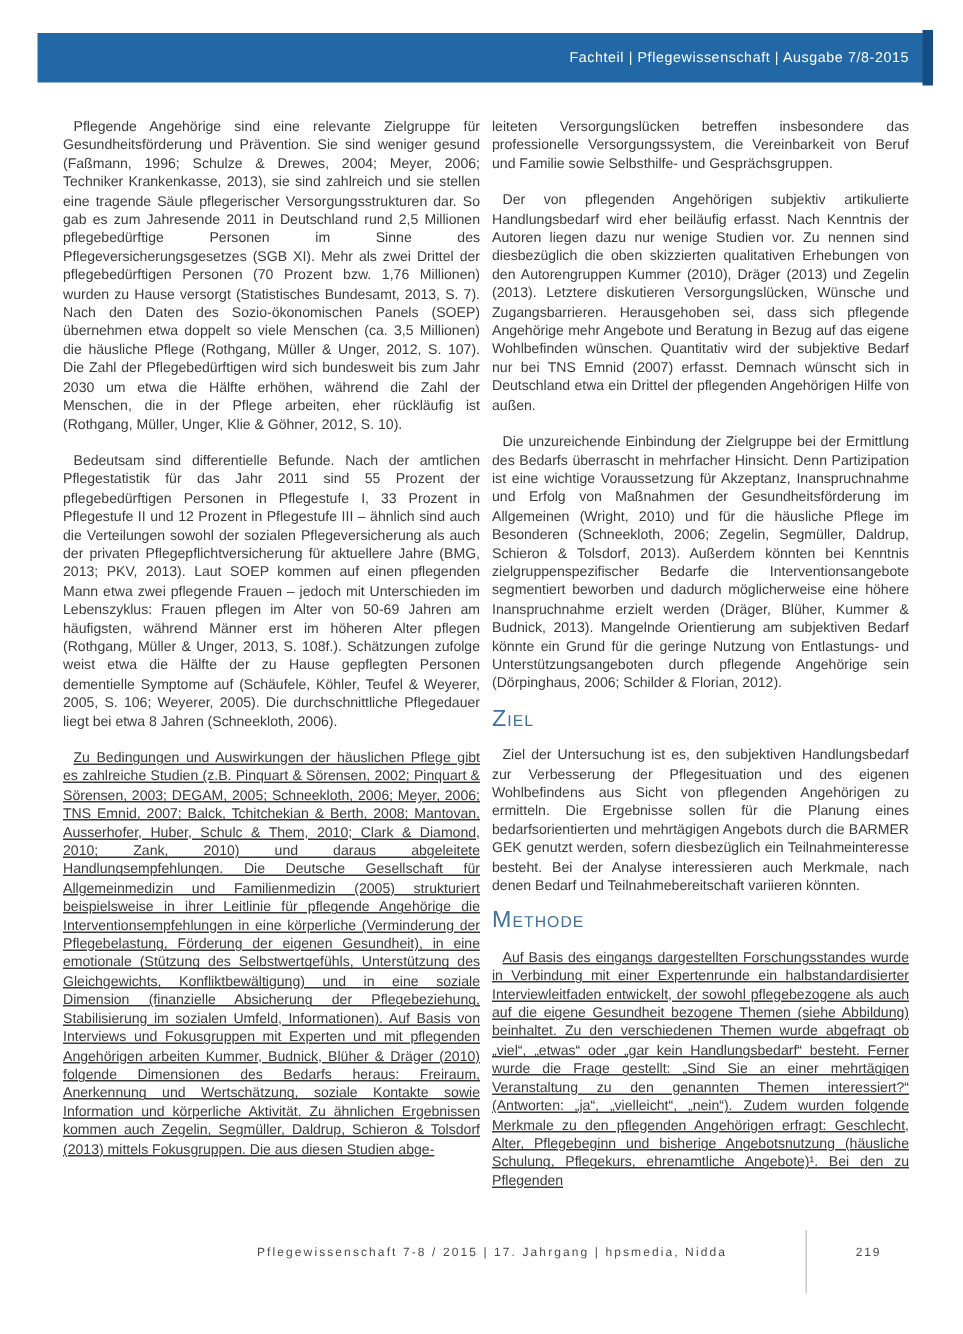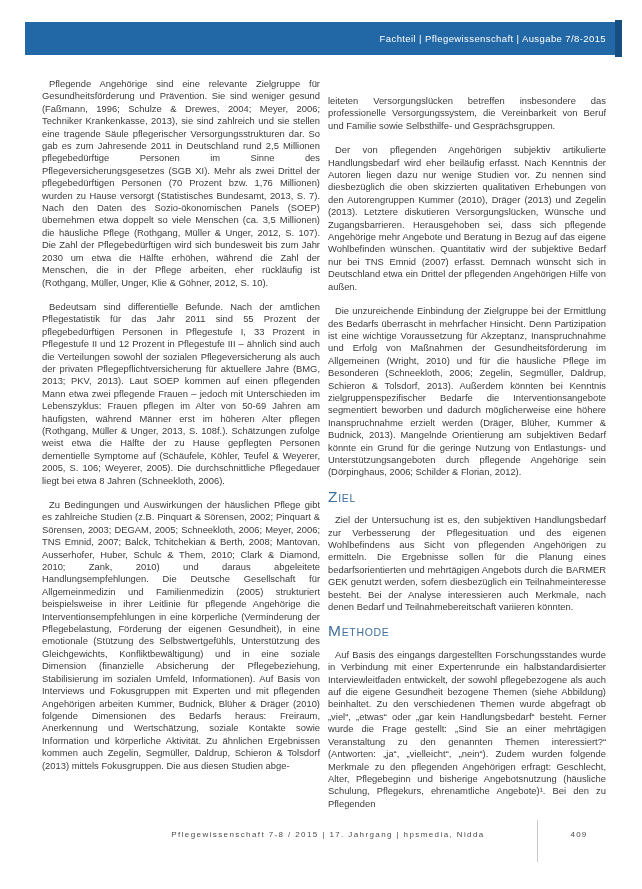--- a/index.html
+++ b/index.html
@@ -30,22 +30,22 @@
   
   .col {
     position: absolute; top: 78px; width: 278px;
     color: #3b3b3b; font-size: 9.4px; line-height: 12.4px;
     text-align: justify;
   }
   .col-left  { left: 42px; }
   .col-right { left: 328px; }
 
   .col p { margin: 0 0 12px 0; text-indent: 7px; }
-  .col p.no-indent { text-indent: 0; margin-top: 17px; }
-  .col p:last-child { margin-bottom: 0; }
+  .col p.no-indent { text-indent: 0; }
+  .col p:last-child { margin-bottom: 0; text-decoration: underline; }
 
   .section-heading {
     font-weight: 400;
     color: #3f6f9d;
     font-size: 10.5px;
     letter-spacing: 0.7px;
     text-transform: uppercase;
     margin: 0 0 10px 0;
   }
   .section-heading::first-letter { font-size: 15.5px; }
@@ -88,15 +88,15 @@
     <p>Der von pflegenden Angehörigen subjektiv artikulierte Handlungsbedarf wird eher beiläufig erfasst. Nach Kenntnis der Autoren liegen dazu nur wenige Studien vor. Zu nennen sind diesbezüglich die oben skizzierten qualitativen Erhebungen von den Autorengruppen Kummer (2010), Dräger (2013) und Zegelin (2013). Letztere diskutieren Versorgungslücken, Wünsche und Zugangsbarrieren. Herausgehoben sei, dass sich pflegende Angehörige mehr Angebote und Beratung in Bezug auf das eigene Wohlbefinden wünschen. Quantitativ wird der subjektive Bedarf nur bei TNS Emnid (2007) erfasst. Demnach wünscht sich in Deutschland etwa ein Drittel der pflegenden Angehörigen Hilfe von außen.</p>
     <p>Die unzureichende Einbindung der Zielgruppe bei der Ermittlung des Bedarfs überrascht in mehrfacher Hinsicht. Denn Partizipation ist eine wichtige Voraussetzung für Akzeptanz, Inanspruchnahme und Erfolg von Maßnahmen der Gesundheitsförderung im Allgemeinen (Wright, 2010) und für die häusliche Pflege im Besonderen (Schneekloth, 2006; Zegelin, Segmüller, Daldrup, Schieron &amp; Tolsdorf, 2013). Außerdem könnten bei Kenntnis zielgruppenspezifischer Bedarfe die Interventionsangebote segmentiert beworben und dadurch möglicherweise eine höhere Inanspruchnahme erzielt werden (Dräger, Blüher, Kummer &amp; Budnick, 2013). Mangelnde Orientierung am subjektiven Bedarf könnte ein Grund für die geringe Nutzung von Entlastungs- und Unterstützungsangeboten durch pflegende Angehörige sein (Dörpinghaus, 2006; Schilder &amp; Florian, 2012).</p>
     <h2 class="section-heading spaced">Ziel</h2>
     <p>Ziel der Untersuchung ist es, den subjektiven Handlungsbedarf zur Verbesserung der Pflegesituation und des eigenen Wohlbefindens aus Sicht von pflegenden Angehörigen zu ermitteln. Die Ergebnisse sollen für die Planung eines bedarfsorientierten und mehrtägigen Angebots durch die BARMER GEK genutzt werden, sofern diesbezüglich ein Teilnahmeinteresse besteht. Bei der Analyse interessieren auch Merkmale, nach denen Bedarf und Teilnahmebereitschaft variieren könnten.</p>
     <h2 class="section-heading spaced">Methode</h2>
     <p>Auf Basis des eingangs dargestellten Forschungsstandes wurde in Verbindung mit einer Expertenrunde ein halbstandardisierter Interviewleitfaden entwickelt, der sowohl pflegebezogene als auch auf die eigene Gesundheit bezogene Themen (siehe Abbildung) beinhaltet. Zu den verschiedenen Themen wurde abgefragt ob „viel“, „etwas“ oder „gar kein Handlungsbedarf“ besteht. Ferner wurde die Frage gestellt: „Sind Sie an einer mehrtägigen Veranstaltung zu den genannten Themen interessiert?“ (Antworten: „ja“, „vielleicht“, „nein“). Zudem wurden folgende Merkmale zu den pflegenden Angehörigen erfragt: Geschlecht, Alter, Pflegebeginn und bisherige Angebotsnutzung (häusliche Schulung, Pflegekurs, ehrenamtliche Angebote)¹. Bei den zu Pflegenden</p>
   </div>
 
   <div class="footer-info">Pflegewissenschaft 7-8 / 2015 | 17. Jahrgang | hpsmedia, Nidda</div>
   <div class="footer-divider"></div>
-  <div class="footer-pagenum">409</div>
+  <div class="footer-pagenum">219</div>
 
 </div>
 
 </body></html>

